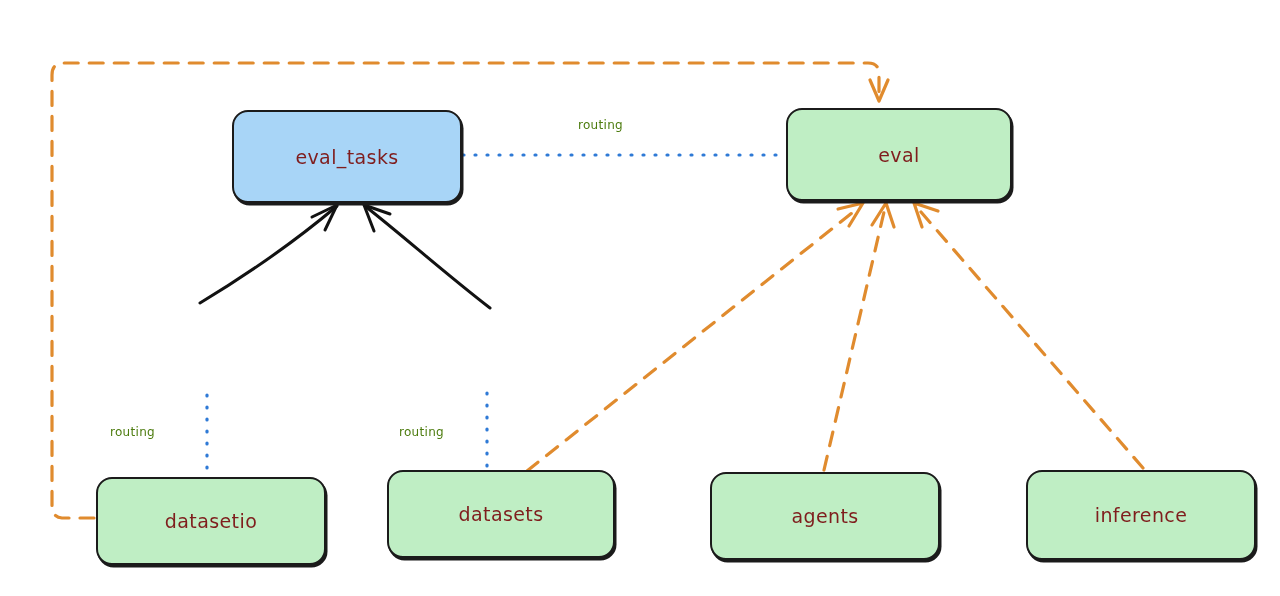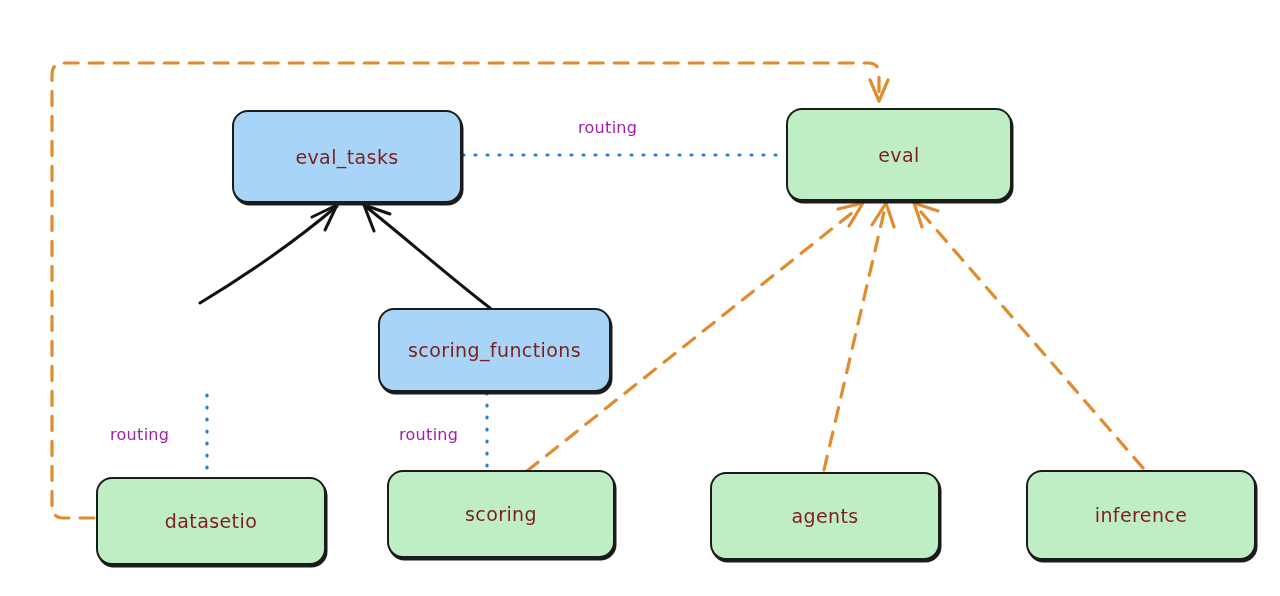--- a/index.html
+++ b/index.html
@@ -43,22 +43,22 @@
     color: #7f1d1d;
     white-space: nowrap;
     pointer-events: none;
   }
   .node.blue  { background: #a8d5f7; }
   .node.green { background: #bfeec4; }
 
   .edge-label {
     position: absolute;
     font-family: "DejaVu Sans", sans-serif;
-    font-size: 16px;
-    color: #a21caf;
+    font-size: 12px;
+    color: #4d7c0f;
     white-space: nowrap;
     letter-spacing: 0.3px;
   }
 </style>
 </head>
 <body>
 
 <div id="diagram-root">
 
   <svg id="edge-layer" viewBox="0 0 1280 596" width="1280" height="596" xmlns="http://www.w3.org/2000/svg">
@@ -105,30 +105,27 @@
 
   <div class="node blue" style="left:232px; top:110px; width:230px; height:93px;">
     <span class="node-label">eval_tasks</span>
   </div>
 
   <div class="node green" style="left:786px; top:108px; width:226px; height:93px;">
     <span class="node-label">eval</span>
   </div>
 
 
-  <div class="node blue" style="left:378px; top:308px; width:233px; height:84px;">
-    <span class="node-label">scoring_functions</span>
-  </div>
 
   <div class="node green" style="left:96px; top:477px; width:230px; height:88px;">
     <span class="node-label">datasetio</span>
   </div>
 
   <div class="node green" style="left:387px; top:470px; width:228px; height:88px;">
-    <span class="node-label">scoring</span>
+    <span class="node-label">datasets</span>
   </div>
 
   <div class="node green" style="left:1026px; top:470px; width:230px; height:90px;">
     <span class="node-label">inference</span>
   </div>
 
   <div class="node green" style="left:710px; top:472px; width:230px; height:88px;">
     <span class="node-label">agents</span>
   </div>
 

